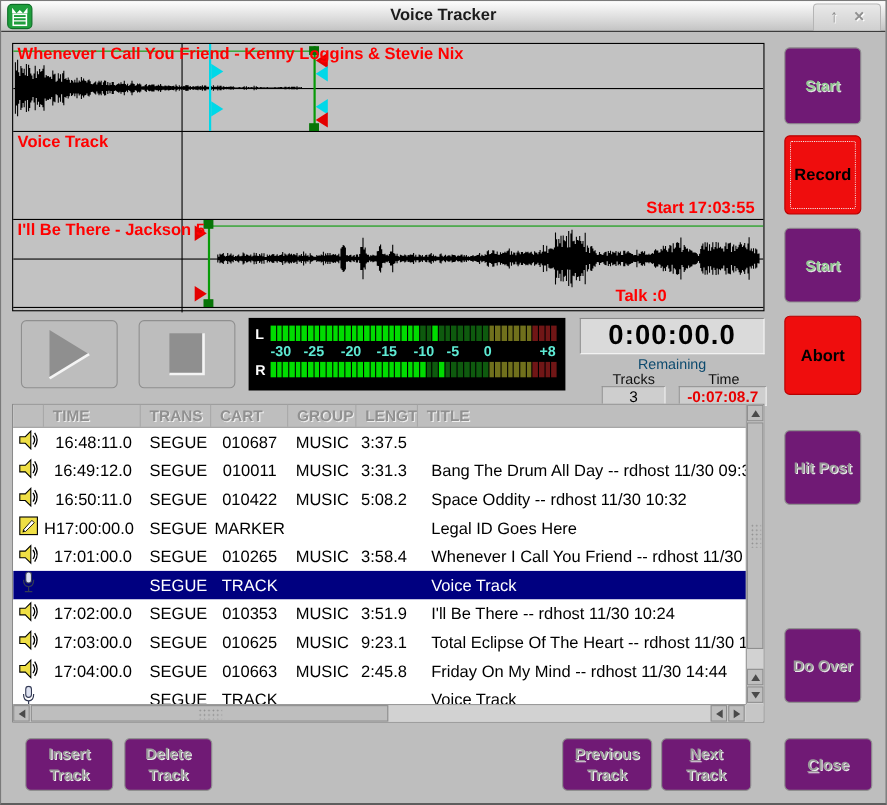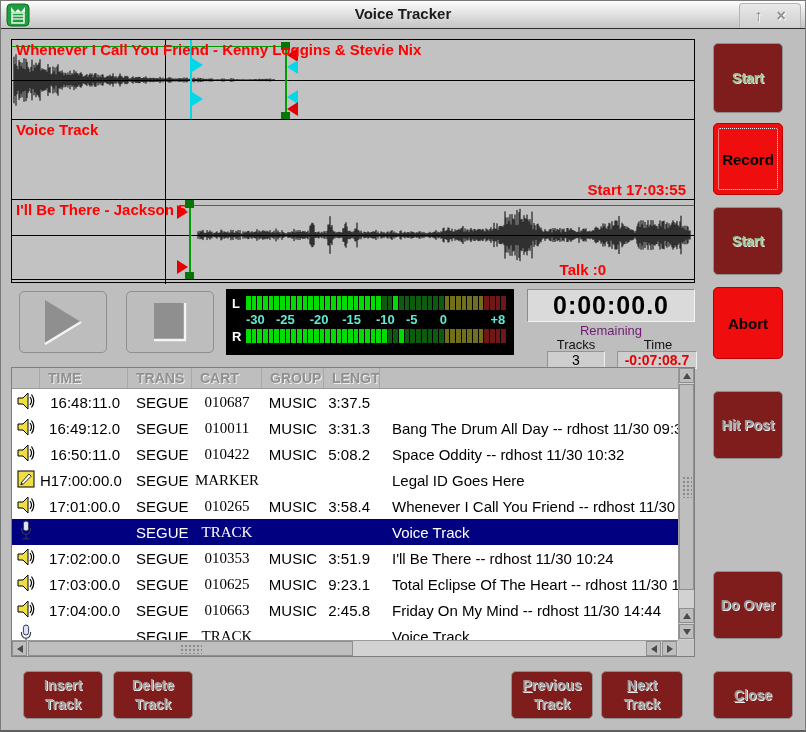--- a/index.html
+++ b/index.html
@@ -48,42 +48,42 @@
   .mlabel { color:#fff; font-weight:bold; font-size:13px; width:14px; }
   .segs { display:flex; gap:1px; flex:1; height:14px; }
   .seg { flex:1; }
   .mscale { position:relative; height:17px; margin-left:14px; }
   .mscale span { position:absolute; color:#5eead4; font-weight:bold; font-size:13px; top:1px; }
 
   .timerbox { position:absolute; left:526px; top:288px; width:168px; height:33px;
               background:#dadada; border-top:1px solid #8a8a8a; border-left:1px solid #8a8a8a;
               border-bottom:1px solid #f4f4f4; border-right:1px solid #f4f4f4;
               text-align:center; font-size:25px; font-weight:bold; color:#000; line-height:31px; letter-spacing:1px; }
-  .remlabel { position:absolute; left:526px; top:322px; width:168px; text-align:center; font-size:13px; color:#701a75; }
+  .remlabel { position:absolute; left:526px; top:322px; width:168px; text-align:center; font-size:13px; color:#0c4a6e; }
   .subl { position:absolute; top:336px; font-size:13px; color:#111; }
   .valbox { position:absolute; top:350px; height:18px; background:#cecece;
             border-top:1px solid #949494; border-left:1px solid #949494;
             border-bottom:1px solid #efefef; border-right:1px solid #efefef;
             text-align:center; font-size:14px; line-height:16px; }
 
   
   .log { position:absolute; left:10px; top:366px; width:684px; height:290px;
          border:1px solid #7e7e7e; background:#fff; }
   .lhdr { position:absolute; left:0; top:0; width:668px; height:21px; background:#bebebe; display:flex;
           border-bottom:1px solid #9a9a9a; }
   .hcell { font-size:14px; font-weight:bold; color:#909090; text-shadow:1px 1px 0 #eee;
            border-right:1px solid #a8a8a8; padding:2px 0 0 8px; overflow:hidden; white-space:nowrap; }
   .rows { position:absolute; left:0; top:21px; width:668px; height:253px; overflow:hidden; background:#fff; }
   .lrow { display:flex; height:26px; align-items:center; font-size:15px; color:#000; background:#fff; }
   .lrow.selected { background:#000080; color:#fff; }
   .lcell { overflow:hidden; white-space:nowrap; }
   .c-icon { width:28px; text-align:center; }
   .c-time { width:88px; text-align:right; padding-right:8px; }
   .c-trans { width:64px; padding-left:8px; }
-  .c-cart { width:70px; text-align:center;font-family:Liberation Serif, serif; }
+  .c-cart { width:70px; text-align:center; }
   .c-group { width:62px; text-align:center; }
   .c-length { width:56px; text-align:right; padding-right:10px; }
   .c-title { flex:1; padding-left:12px; }
 
   
   .sb { position:absolute; background:#d2d2d2; }
   .sb-v { right:0; top:0; width:16px; height:274px; border-left:1px solid #9a9a9a; }
   .sb-h { left:0; bottom:0; width:668px; height:16px; border-top:1px solid #9a9a9a; }
   .sbbtn { position:absolute; width:15px; height:15px; background:#bebebe; border:1px solid #8f8f8f;
            display:flex; align-items:center; justify-content:center; }
@@ -92,21 +92,21 @@
   .arr-down  { border-left:4px solid transparent; border-right:4px solid transparent; border-top:6px solid #4a4a4a; }
   .arr-left  { border-top:4px solid transparent; border-bottom:4px solid transparent; border-right:6px solid #4a4a4a; }
   .arr-right { border-top:4px solid transparent; border-bottom:4px solid transparent; border-left:6px solid #4a4a4a; }
   .thumb { position:absolute; background:#bebebe; border:1px solid #8f8f8f; }
   .grip { position:absolute; left:50%; top:50%; transform:translate(-50%,-50%); width:22px; height:10px;
           background-image:radial-gradient(#8a8a8a 26%, transparent 30%); background-size:4px 4px; }
   .grip.vert { width:10px; height:22px; }
   .corner { position:absolute; right:0; bottom:0; width:16px; height:16px; background:#c6c6c6; }
 
   
-  .pbtn { position:absolute; background:#7f1d1d; border:1px solid #8f8f8f; border-radius:5px;
+  .pbtn { position:absolute; background:#701a75; border:1px solid #8f8f8f; border-radius:5px;
           display:flex; flex-direction:column; align-items:center; justify-content:center;
           font-size:14px; font-weight:bold; line-height:19px; }
   .pbtn.disabled { color:#9b9b9b; text-shadow:1px 1px 0 #ececec; }
   .pbtn.disabled-green { color:#95c995; text-shadow:1px 1px 0 #e6e6e6; }
   .pbtn.red { background:#ef0d0d; border:1px solid #b80000; color:#000; font-size:15px; }
   .pbtn.red.focused::after { content:""; position:absolute; inset:4px; border:1px dotted #f2f2f2; border-radius:2px; }
   u { text-decoration:underline; }
 </style>
 </head>
 <body>
@@ -306,20 +306,21 @@
   <div class="valbox" id="timeRemainVal" style="left: 616px; width: 80px; font-weight: bold; color: rgb(232, 0, 0);">-0:07:08.7</div>
 
   <div class="log">
     <div class="lhdr" id="lhdr">
         <div class="hcell" style="width: 28px; padding: 2px 0px 0px;"></div>
         <div class="hcell" style="width: 88px;">TIME</div>
         <div class="hcell" style="width: 64px;">TRANS</div>
         <div class="hcell" style="width: 70px;">CART</div>
         <div class="hcell" style="width: 62px;">GROUP</div>
         <div class="hcell" style="width: 56px;">LENGTH</div>
+        <div class="hcell" style="flex: 1 1 0%;">TITLE</div>
       </div>
     <div class="rows" id="lrows">
         <div class="lrow">
           <div class="lcell c-icon"><svg width="22" height="22" viewBox="0 0 22 22">
               <polygon points="3,8 8,8 13,3 13,19 8,14 3,14" fill="#efdf45" stroke="#000" stroke-width="1"></polygon>
               <path d="M15 7 Q18 11 15 15" fill="none" stroke="#000" stroke-width="1.2"></path>
               <path d="M16.5 4.5 Q21 11 16.5 17.5" fill="none" stroke="#000" stroke-width="1.2"></path>
             </svg></div>
           <div class="lcell c-time">16:48:11.0</div>
           <div class="lcell c-trans">SEGUE</div>

